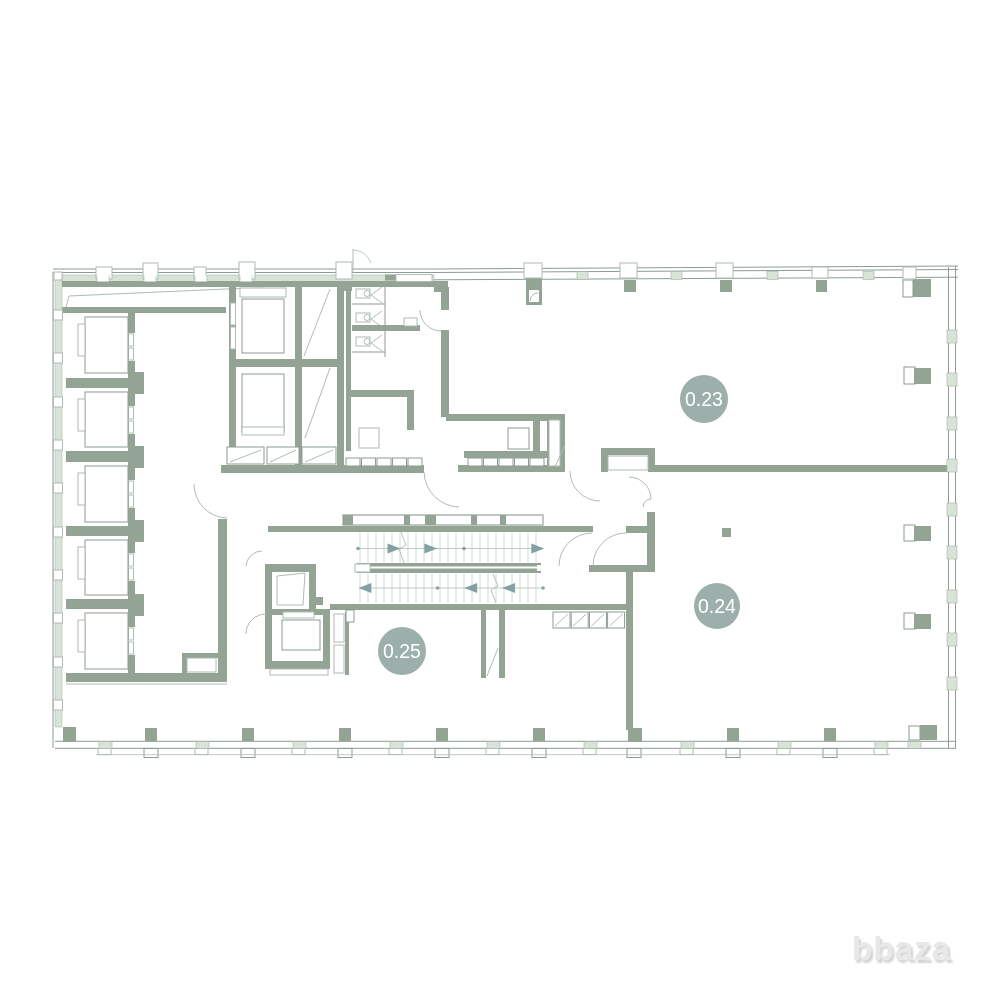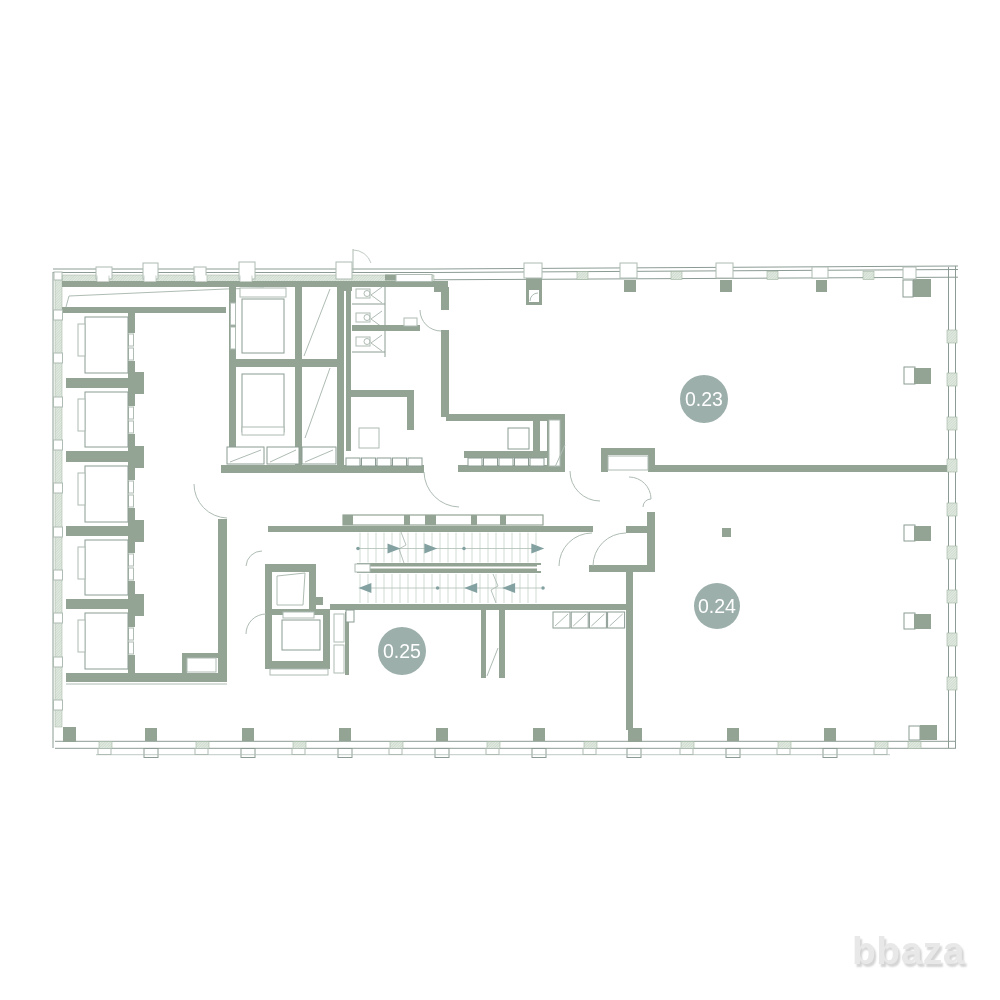--- a/index.html
+++ b/index.html
@@ -1,16 +1,16 @@
 <!DOCTYPE html>
 <html><head><meta charset="utf-8">
 <style>
 html,body{margin:0;padding:0;width:1000px;height:1000px;background:#ffffff;overflow:hidden}
 .wm{position:absolute;left:852px;top:929px;font-family:"Liberation Sans",sans-serif;font-weight:bold;
-font-size:39px;color:#E8E8E8;letter-spacing:0.5px;text-shadow:2px 3px 2px #D4D4D4}
+font-size:34px;color:#E8E8E8;letter-spacing:0.5px;text-shadow:2px 3px 2px #D4D4D4}
 </style></head><body>
 <svg width="1000" height="1000" viewBox="0 0 1000 1000">
 <defs>
 <pattern id="h1" width="1.9" height="1.9" patternUnits="userSpaceOnUse" patternTransform="rotate(45)">
 <rect width="1.9" height="1.9" fill="#E3EBE2"></rect>
 <line x1="0" y1="0" x2="0" y2="1.9" stroke="#A0B4A1" stroke-width="0.55"></line>
 </pattern>
 </defs>
 <rect width="1000" height="1000" fill="#ffffff"></rect>
 <line x1="53" y1="269" x2="434" y2="269" stroke="#8C9C94" stroke-width="1"></line>

